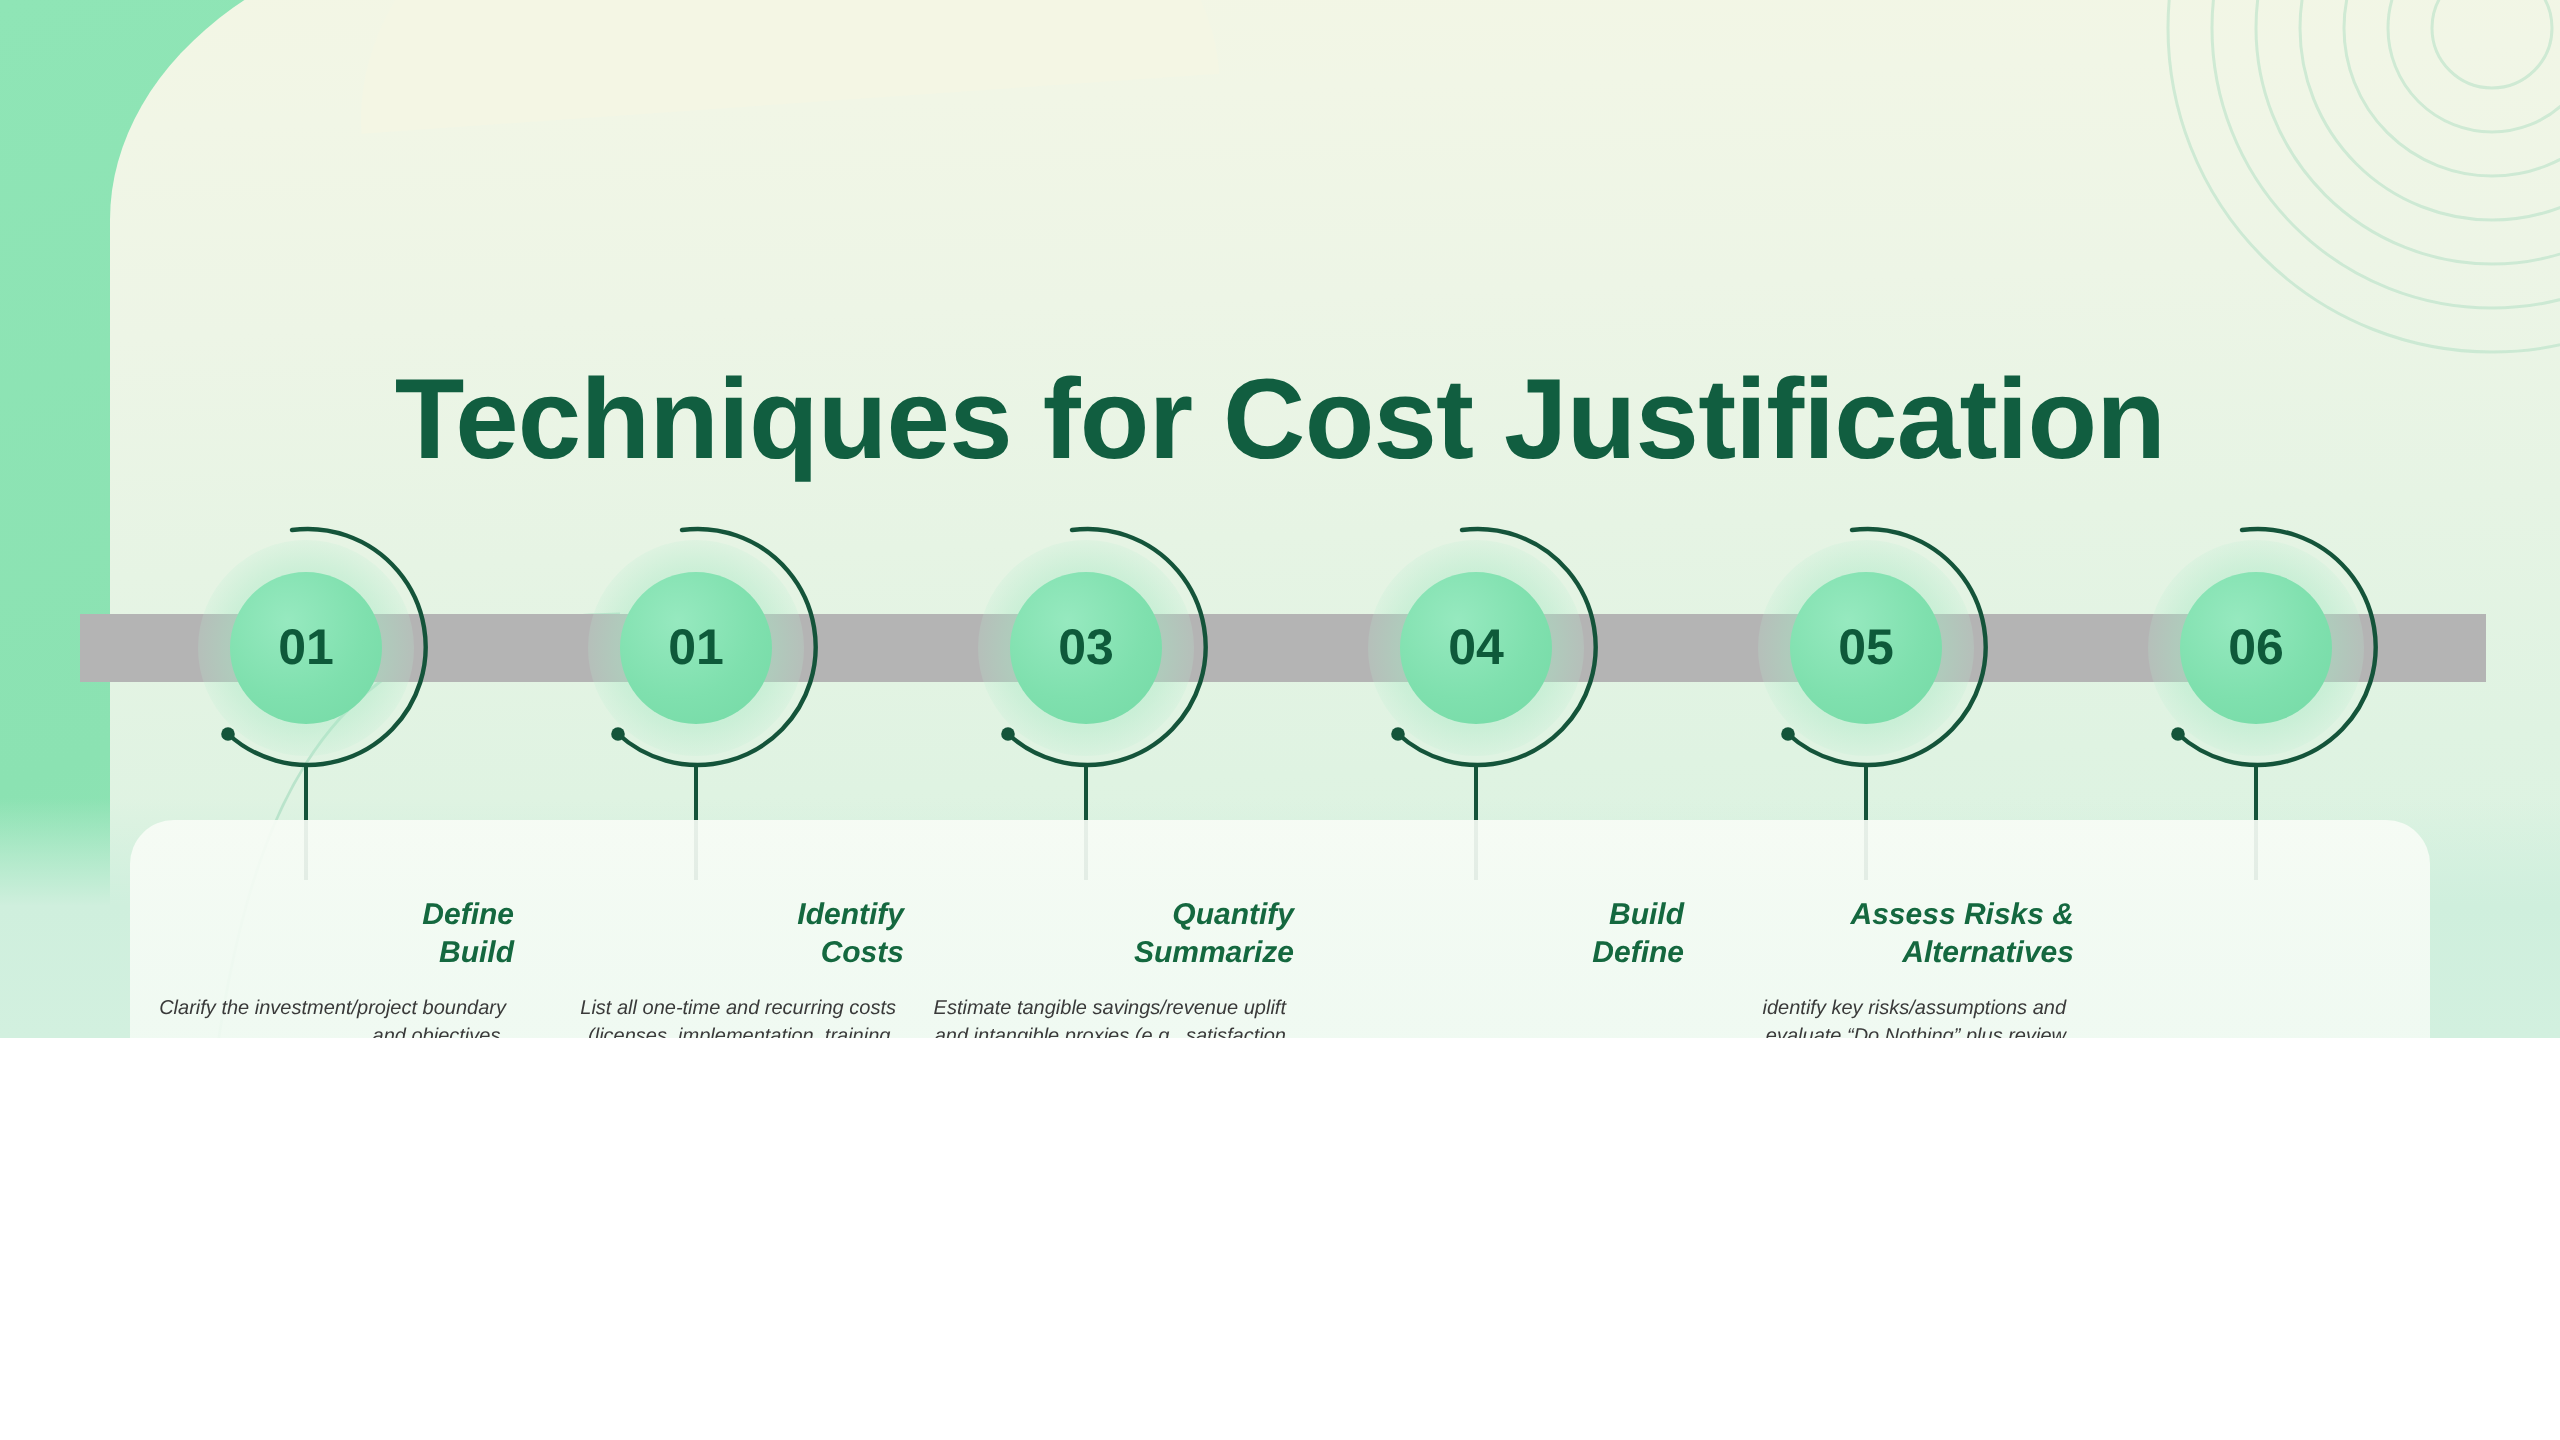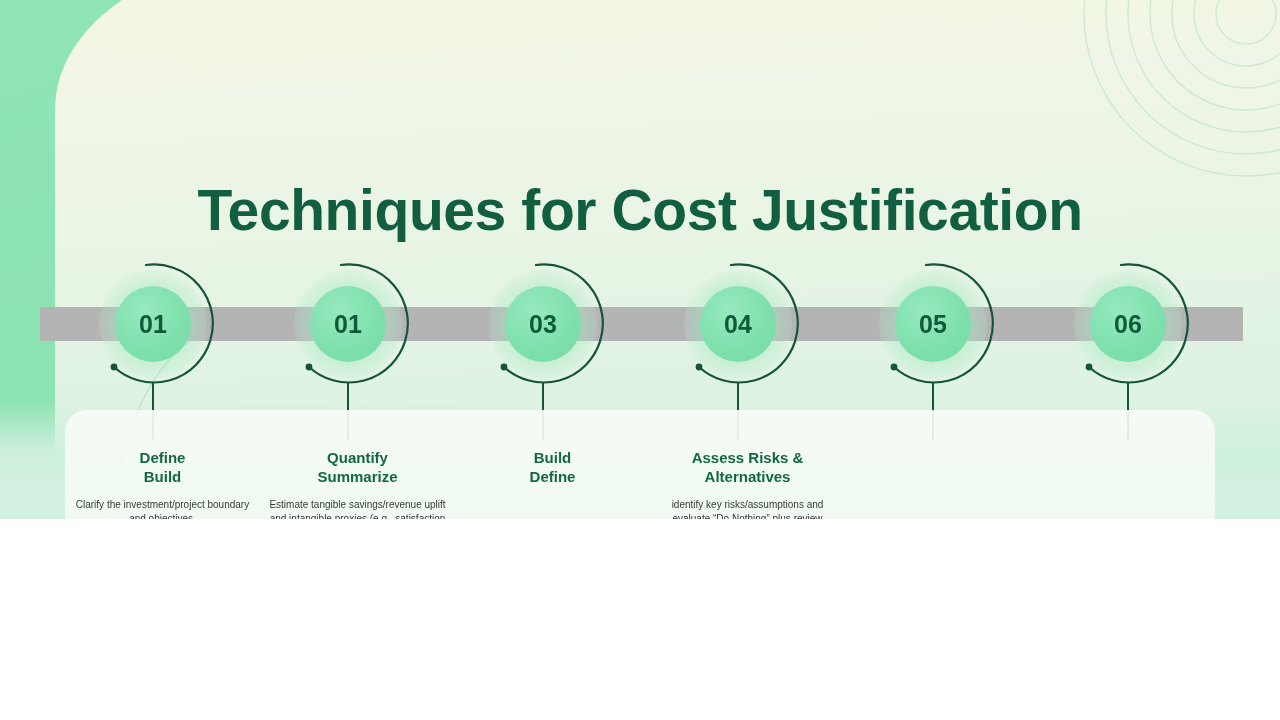--- a/index.html
+++ b/index.html
@@ -197,23 +197,24 @@
   .cols {
     position: absolute;
     left: 65px;
     top: 448px;
     width: 1150px;
     display: flex;
   }
 
   .col {
     width: 195px;
-    text-align: center;
+    text-align: right;
     padding: 0 3px;
     box-sizing: border-box;
+    font-style: italic;
   }
 
   .col-head {
     font-size: 15px;
     line-height: 1.28;
     font-weight: bold;
     color: #14683F;
     margin: 0 0 12px 0;
   }
 
@@ -336,20 +337,27 @@
   <div class="cols">
 
     <div class="col">
       <div class="col-head">
         <div>Define</div>
         <div>Build</div>
       </div>
       <p class="col-body">Clarify the investment/project boundary and objectives.</p>
     </div>
 
+    <div class="col">
+      <div class="col-head">
+        <div>Identify</div>
+        <div>Costs</div>
+      </div>
+      <p class="col-body">List all one-time and recurring costs (licenses, implementation, training, maintenance, hidden costs).</p>
+    </div>
 
     <div class="col">
       <div class="col-head">
         <div>Quantify</div>
         <div>Summarize</div>
       </div>
       <p class="col-body">Estimate tangible savings/revenue uplift and intangible proxies (e.g., satisfaction gains).</p>
     </div>
 
     <div class="col">

